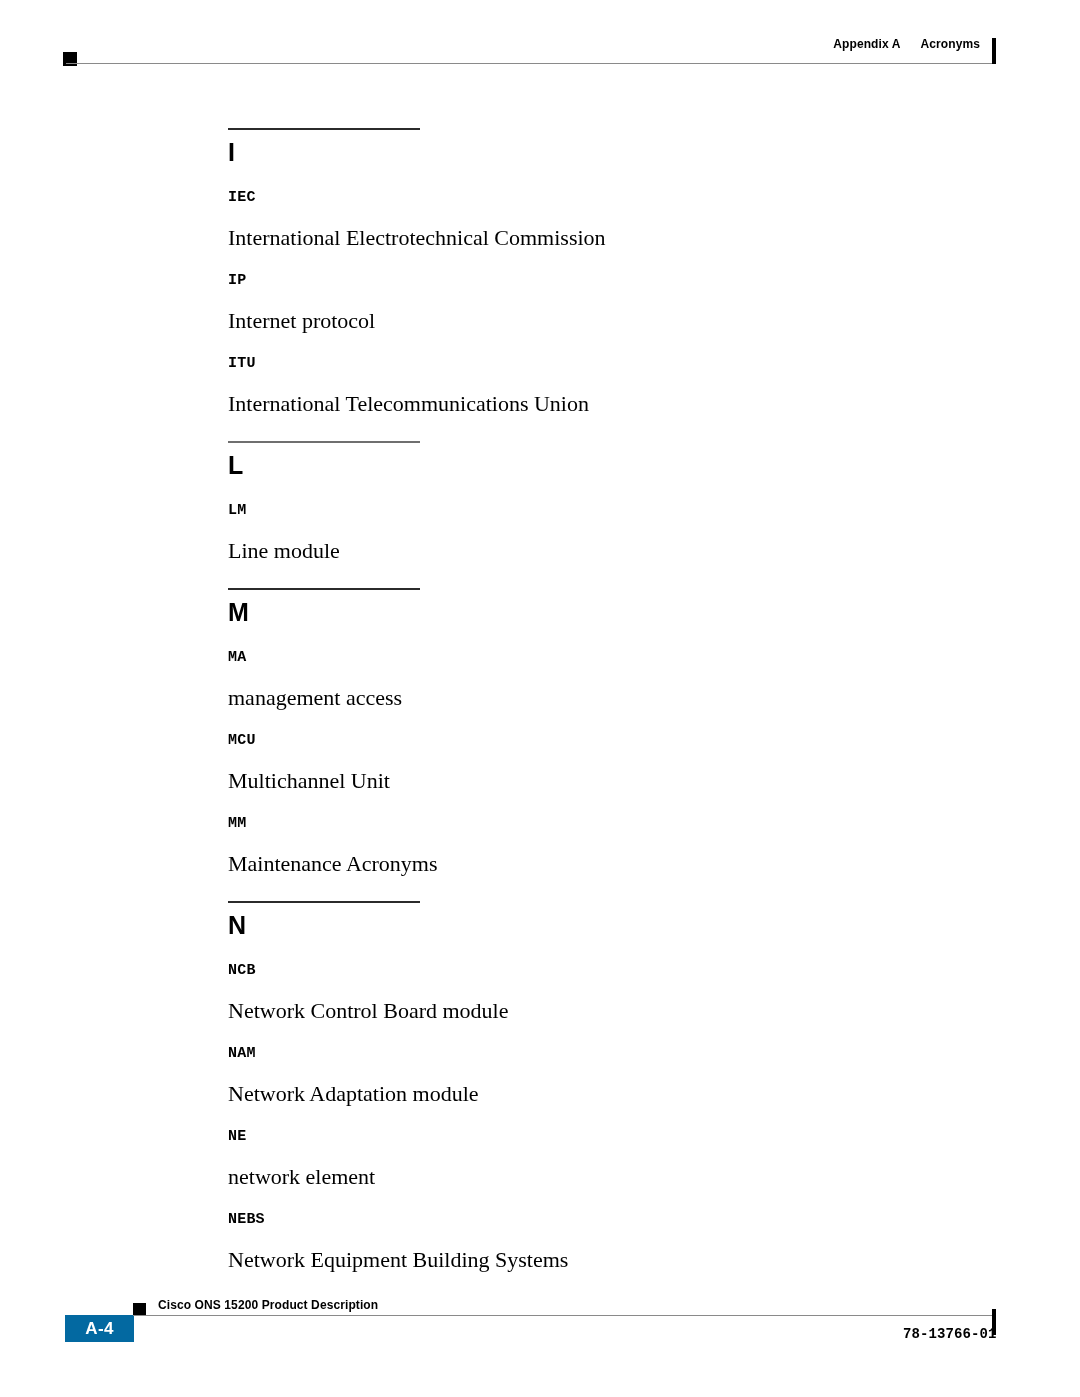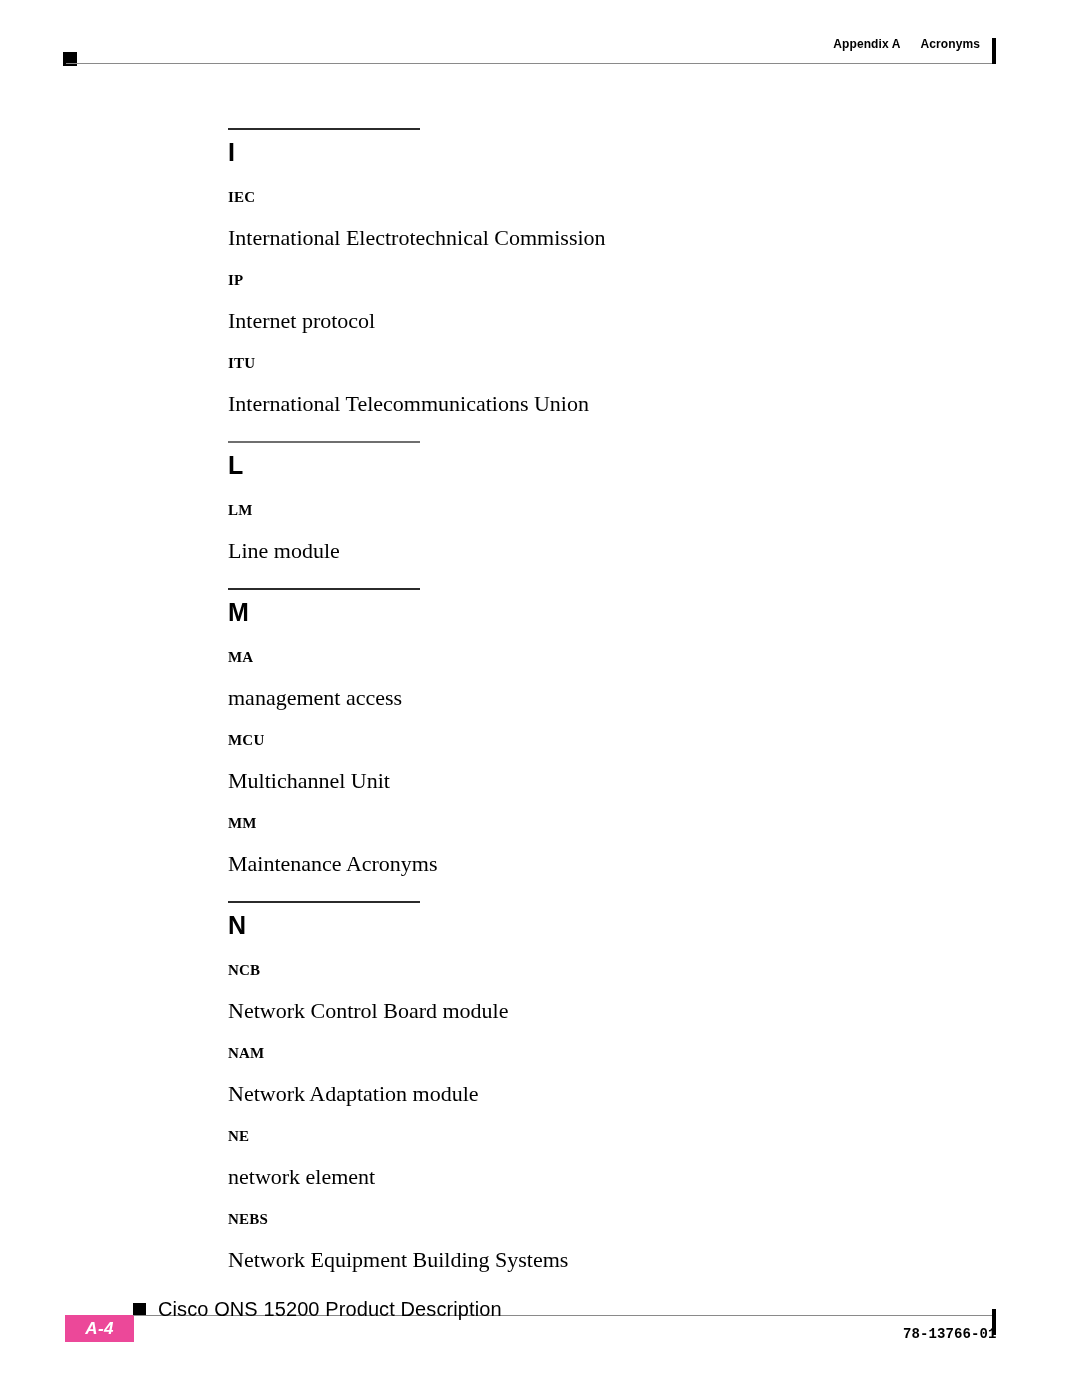--- a/index.html
+++ b/index.html
@@ -82,21 +82,21 @@
   .letter-heading {
     font-family: "Liberation Sans", sans-serif;
     font-weight: bold;
     font-size: 25px;
     line-height: 26px;
     margin: 9px 0 0 0;
     letter-spacing: 0;
   }
 
   .term {
-    font-family: Liberation Serif, serif;
+    font-family: Liberation Mono, monospace;
     font-weight: bold;
     font-size: 15px;
     line-height: 17px;
     letter-spacing: 0.2px;
   }
   .definition {
     font-family: "Liberation Serif", serif;
     font-weight: normal;
     font-size: 22px;
     line-height: 21px;
@@ -140,40 +140,39 @@
     width: 4px;
     height: 26px;
     background: #000000;
   }
   .page-number-box {
     position: absolute;
     left: 65px;
     top: 28px;
     width: 69px;
     height: 27px;
-    background: #ec4899;
-    font-style: italic;
+    background: #0369a1;
   }
   .page-number-box span {
     display: block;
     color: #ffffff;
     font-family: "Liberation Sans", sans-serif;
     font-weight: bold;
     font-size: 17px;
     line-height: 27px;
     text-align: center;
     letter-spacing: 0.3px;
   }
   .footer-title {
     position: absolute;
     left: 158px;
     top: 11px;
     font-family: "Liberation Sans", sans-serif;
-    font-weight: normal;
-    font-size: 20px;
+    font-weight: bold;
+    font-size: 12px;
     letter-spacing: 0.1px;
     white-space: nowrap;
   }
   .footer-docnum {
     position: absolute;
     left: 903px;
     top: 39px;
     font-family: Liberation Mono, monospace;
     font-weight: bold;
     font-size: 14px;

